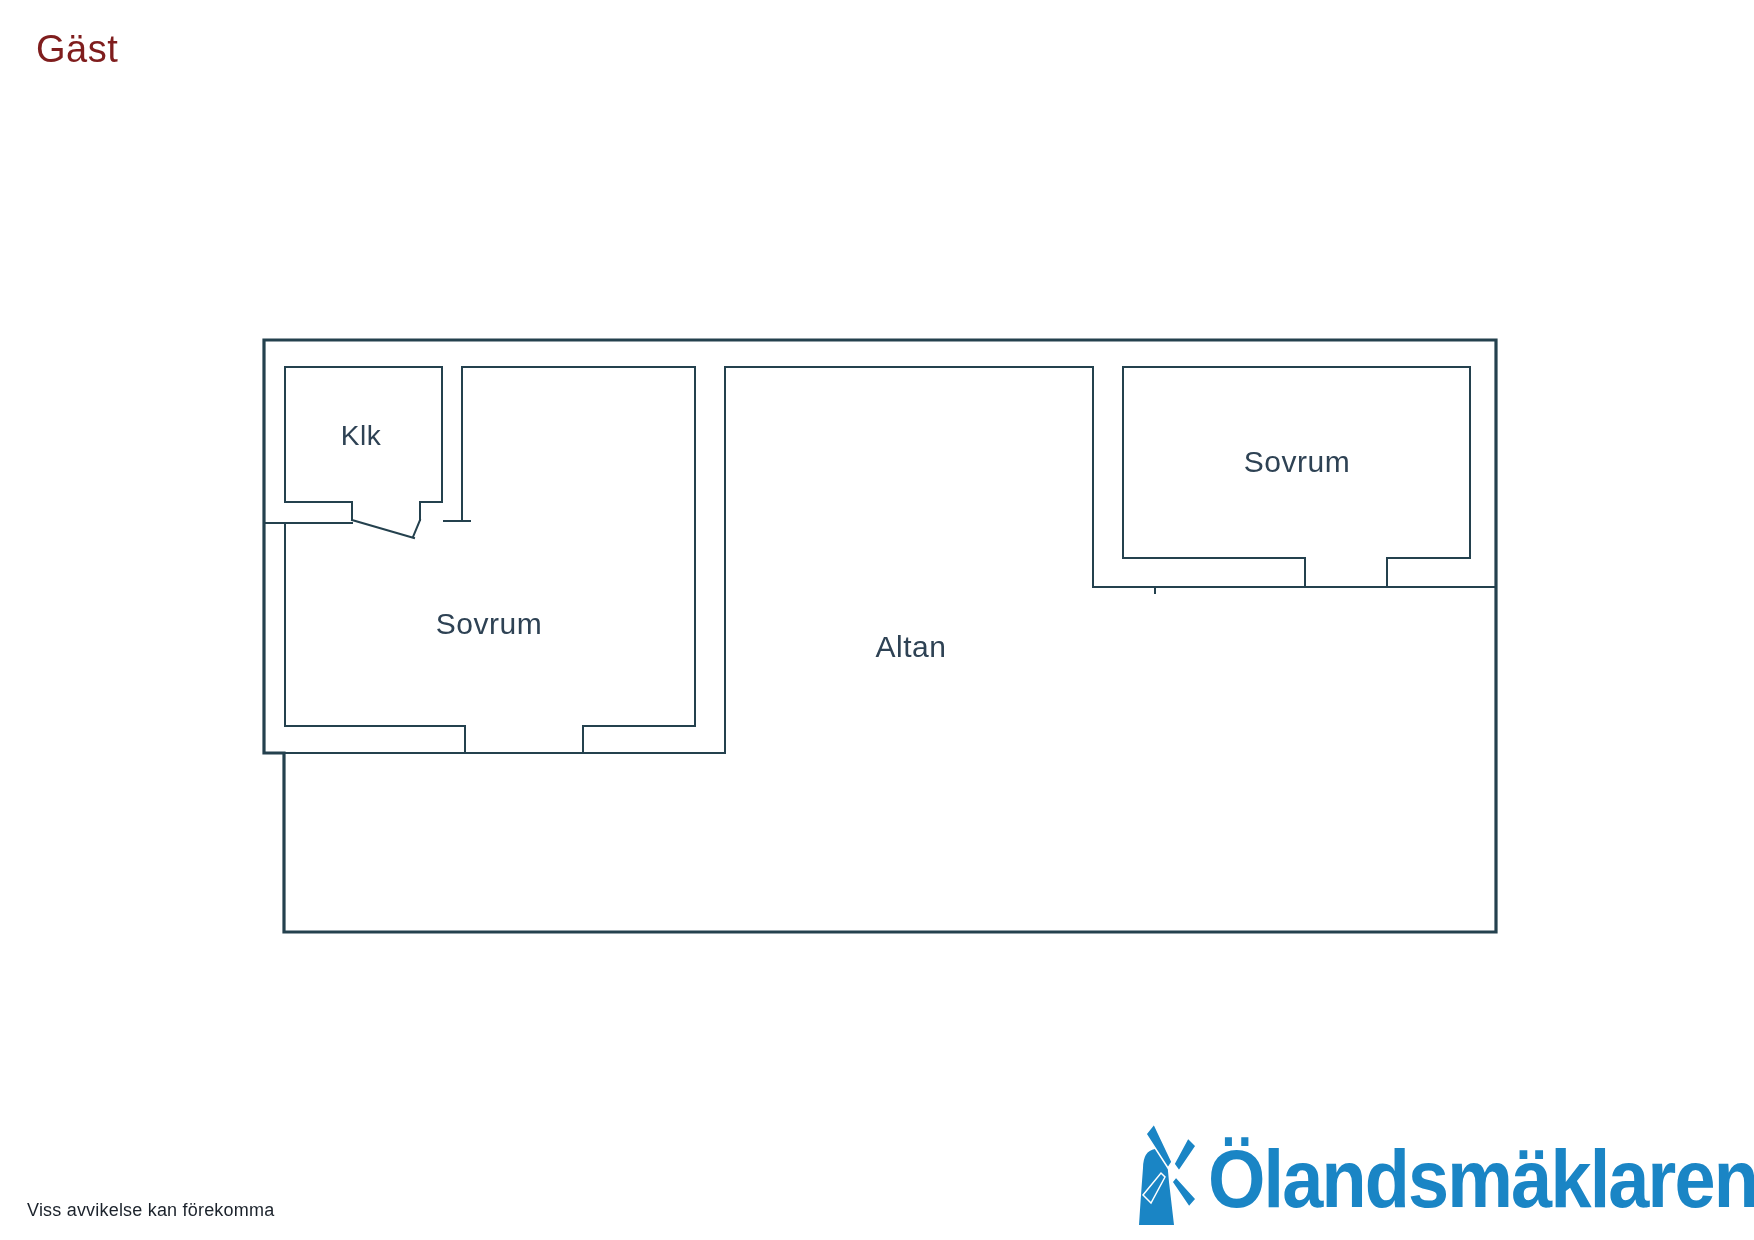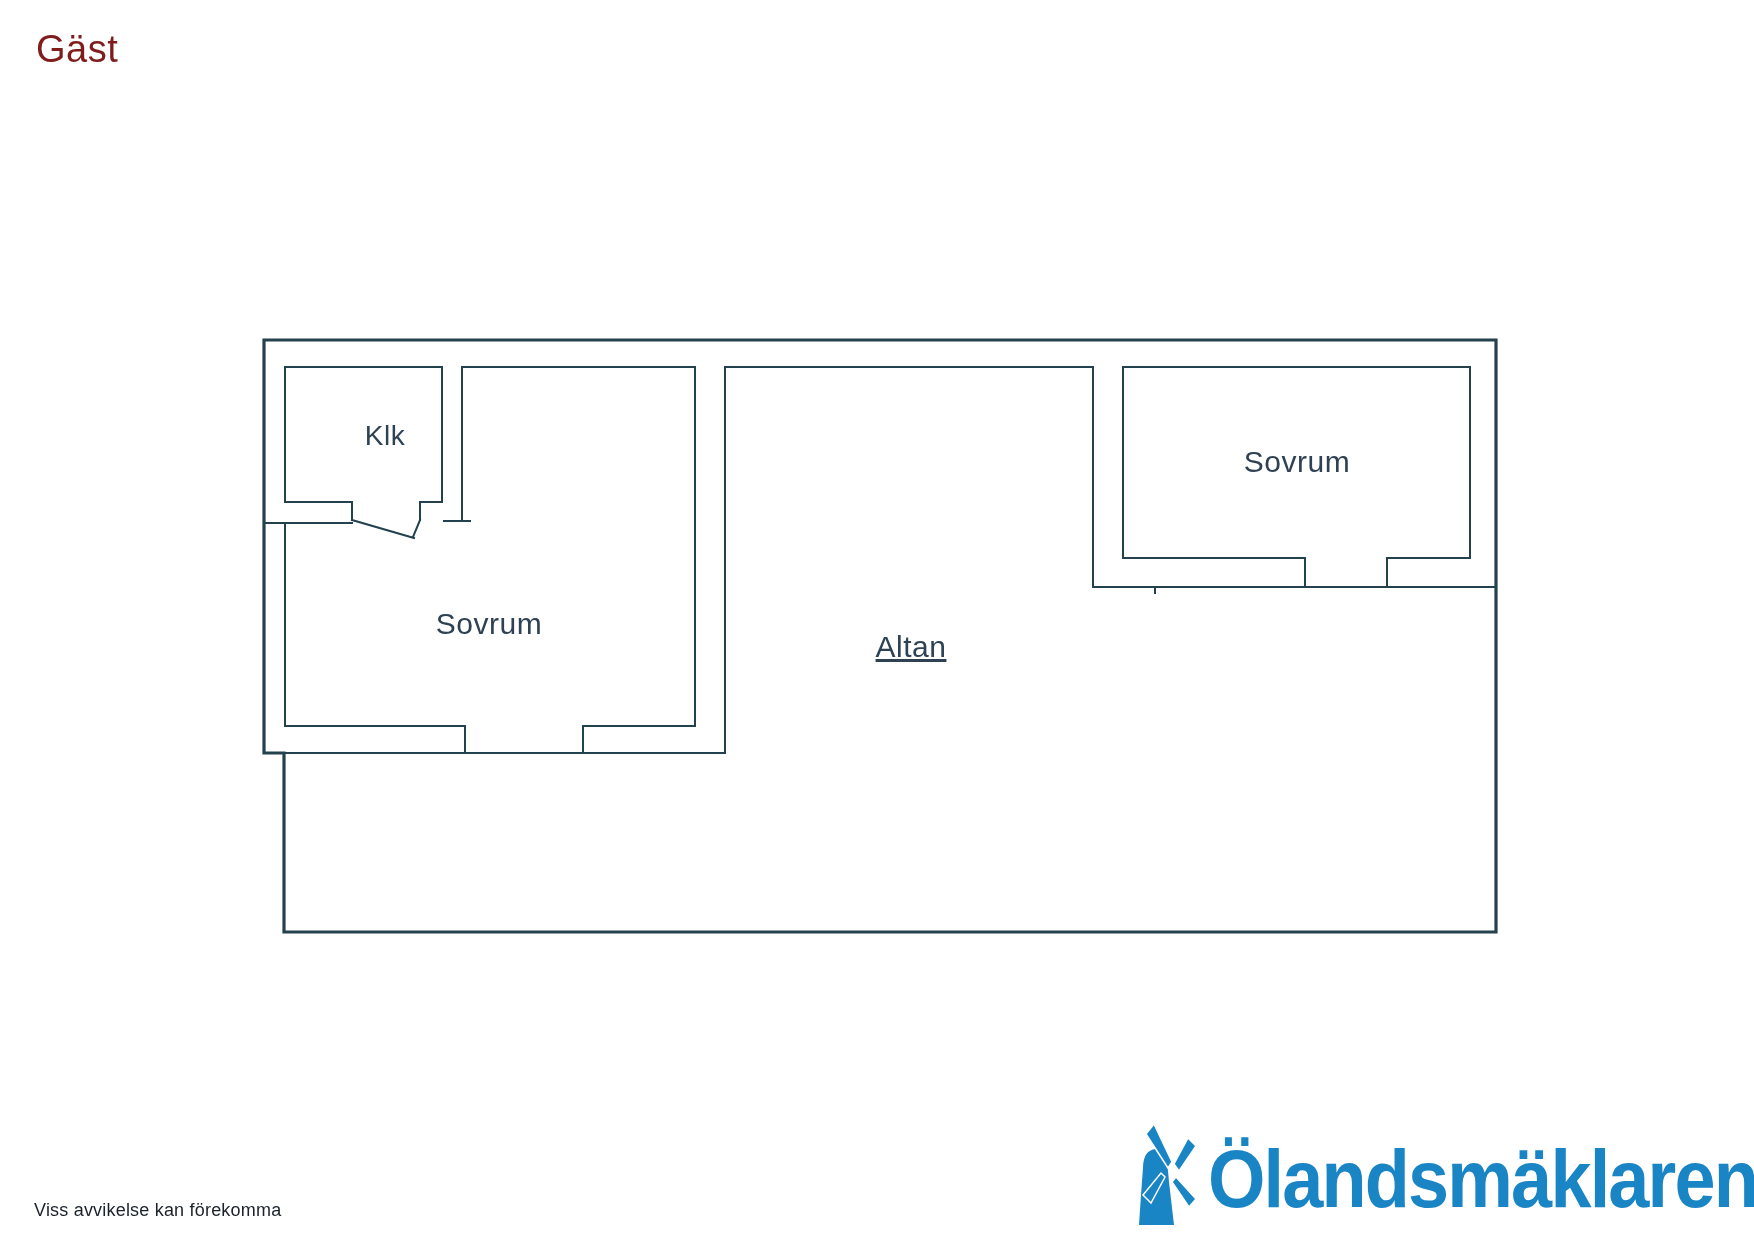--- a/index.html
+++ b/index.html
@@ -10,23 +10,23 @@
   }
   .page-title{
     position:absolute;left:36px;top:28px;
     font-size:38px;font-weight:400;color:#7f1d1d;letter-spacing:.5px;
   }
   .plan-svg{position:absolute;left:0;top:0;}
   .room-label{
     position:absolute;transform:translate(-50%,-50%);
     font-size:30px;color:#2e4254;letter-spacing:.5px;white-space:nowrap;
   }
-  .room-label.small{font-size:28px;margin-left:24px;}
+  .room-label.small{font-size:28px;}
   .disclaimer{
-    position:absolute;left:34px;top:1200px;
+    position:absolute;left:27px;top:1200px;
     font-size:18px;color:#1b222b;letter-spacing:.2px;
   }
   .brand-logo{position:absolute;left:1138px;top:1120px;width:616px;height:110px;text-align:center;}
   .brand-logo .mill{position:absolute;left:0;top:2px;}
   .brand-logo .brand-text{
     position:absolute;left:70px;top:18px;
     font-size:82px;font-weight:700;color:#1a85c5;
     letter-spacing:-2px;line-height:1;white-space:nowrap;
     transform:scaleX(0.9);transform-origin:left top;
   }
@@ -54,21 +54,21 @@
     <path stroke-width="2" d="M285,726 H465 M465,726 V753 M583,726 V753 M583,726 H695 M265,753 H725"></path>
 
     <path stroke-width="2" d="M1093,367 V587 M1123,367 V558"></path>
 
     <path stroke-width="2" d="M1470,367 V558 M1123,558 H1305 M1305,558 V587 M1387,558 V587 M1387,558 H1470 M1093,587 H1496 M1155,587 V593"></path>
   </g>
 </svg>
 
 <div class="room-label small" style="left:361px;top:436px;">Klk</div>
 <div class="room-label" style="left:489px;top:624px;">Sovrum</div>
-<div class="room-label" style="left:911px;top:647px;text-decoration:underline;">Altan</div>
+<div class="room-label" style="left:911px;top:647px;">Altan</div>
 <div class="room-label" style="left:1297px;top:462px;">Sovrum</div>
 
 <div class="disclaimer">Viss avvikelse kan förekomma</div>
 
 <div class="brand-logo">
   <svg class="mill" width="62" height="104" viewBox="0 0 62 104">
     <g fill="#1a85c5" stroke="#ffffff" stroke-width="1.5">
       <path stroke="none" d="M5,46 Q5,29 17,27 Q28,26 29,38 L31,60 L36,103 L1,103 Q3,72 5,46 Z"></path>
       <polygon points="30,46 8,12 16,2 34,40"></polygon>
       <polygon points="36,42 50,16 58,24 41,49"></polygon>

